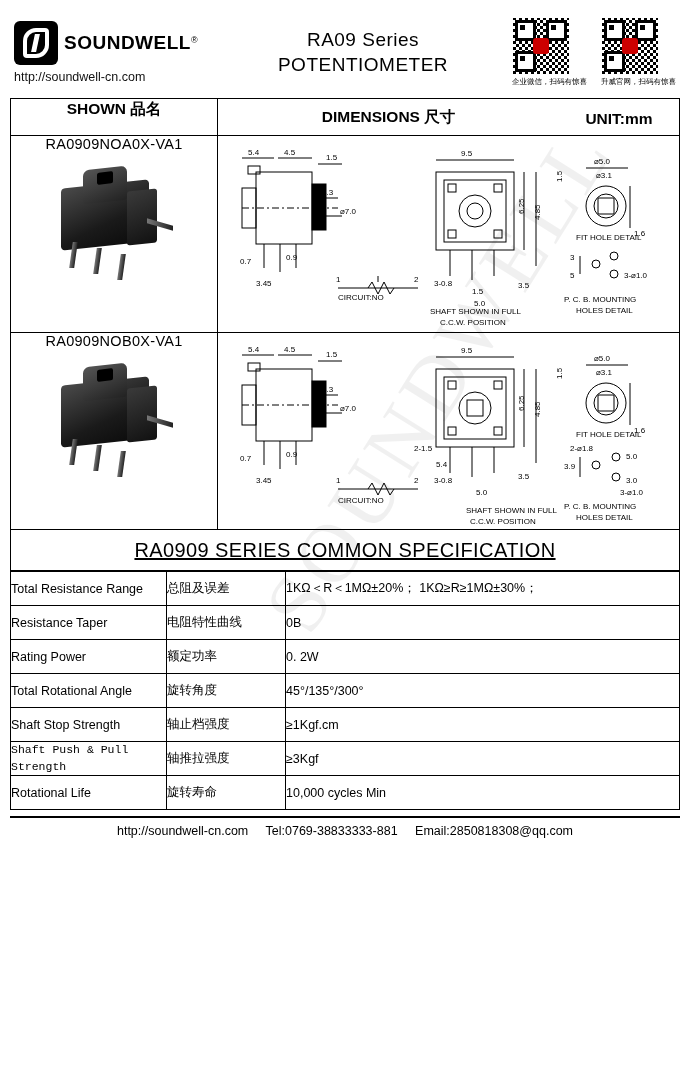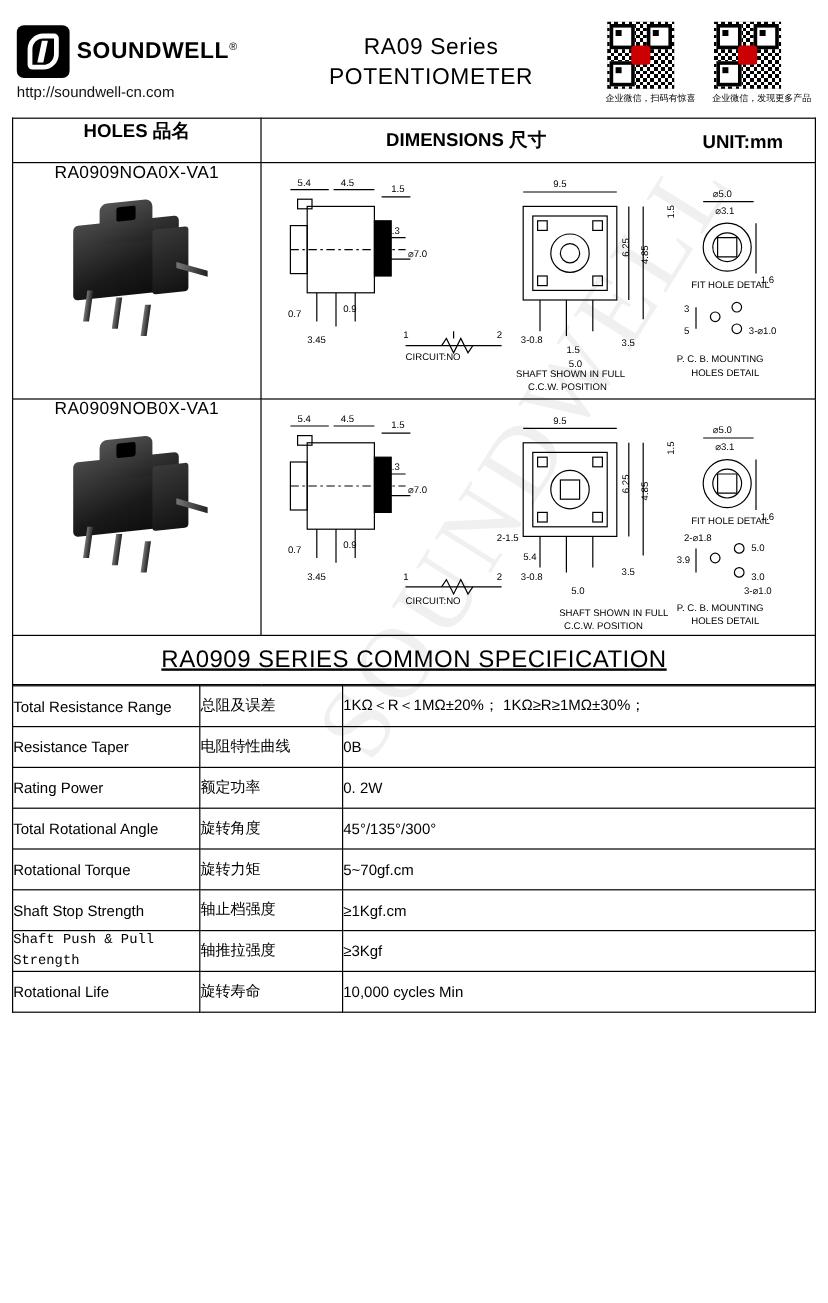--- a/index.html
+++ b/index.html
@@ -115,29 +115,29 @@
               <i></i>
             </span>
             <span class="fp tr">
               <i></i>
             </span>
             <span class="fp bl">
               <i></i>
             </span>
           <span class="ctr"></span>
         </div>
-        <div class="qr-cap">企业微信，发现更多产品</div>
+        <div class="qr-cap">升威官网，扫码有惊喜</div>
       </div>
     </div>
   </div>
 
   <table class="tbl">
     <tbody>
         <tr class="head-row">
-      <td class="model-cell">HOLES 品名</td>
+      <td class="model-cell">SHOWN 品名</td>
       <td>
         <div style="display:flex;align-items:flex-end;">
           <div style="flex:1;text-align:center;">DIMENSIONS 尺寸</div>
           <div style="width:120px;text-align:center;">UNIT:mm</div>
         </div>
       </td>
     </tr>
 
     <tr>
       <td class="model-cell">
@@ -362,36 +362,36 @@
       <td class="sc1">Rating  Power</td>
       <td class="sc2">额定功率</td>
       <td class="sc3">0. 2W</td>
     </tr>
     <tr class="spec-row">
       <td class="sc1">Total Rotational Angle</td>
       <td class="sc2">旋转角度</td>
       <td class="sc3">45°/135°/300°</td>
     </tr>
     <tr class="spec-row">
-      <td class="sc1">Rotational Torque</td>
-      <td class="sc2">旋转力矩</td>
-      <td class="sc3">5~70gf.cm</td>
-    </tr>
-    <tr class="spec-row">
       <td class="sc1">Shaft Stop Strength</td>
       <td class="sc2">轴止档强度</td>
       <td class="sc3">≥1Kgf.cm</td>
     </tr>
     <tr class="spec-row">
       <td class="sc1" style="font-family:'Liberation Mono',monospace;font-size:11.5px;line-height:1.4;">Shaft Push &amp; Pull Strength</td>
       <td class="sc2">轴推拉强度</td>
       <td class="sc3">≥3Kgf</td>
     </tr>
     <tr class="spec-row">
       <td class="sc1">Rotational Life</td>
       <td class="sc2">旋转寿命</td>
       <td class="sc3">10,000 cycles  Min</td>
     </tr>
   </tbody>
     </table>
 
+  <div class="footer">
+    <span>http://soundwell-cn.com</span><span class="sep"></span>
+    <span>Tel:0769-38833333-881</span><span class="sep"></span>
+    <span>Email:2850818308@qq.com</span>
+  </div>
 
 </div>
 
 </body></html>

